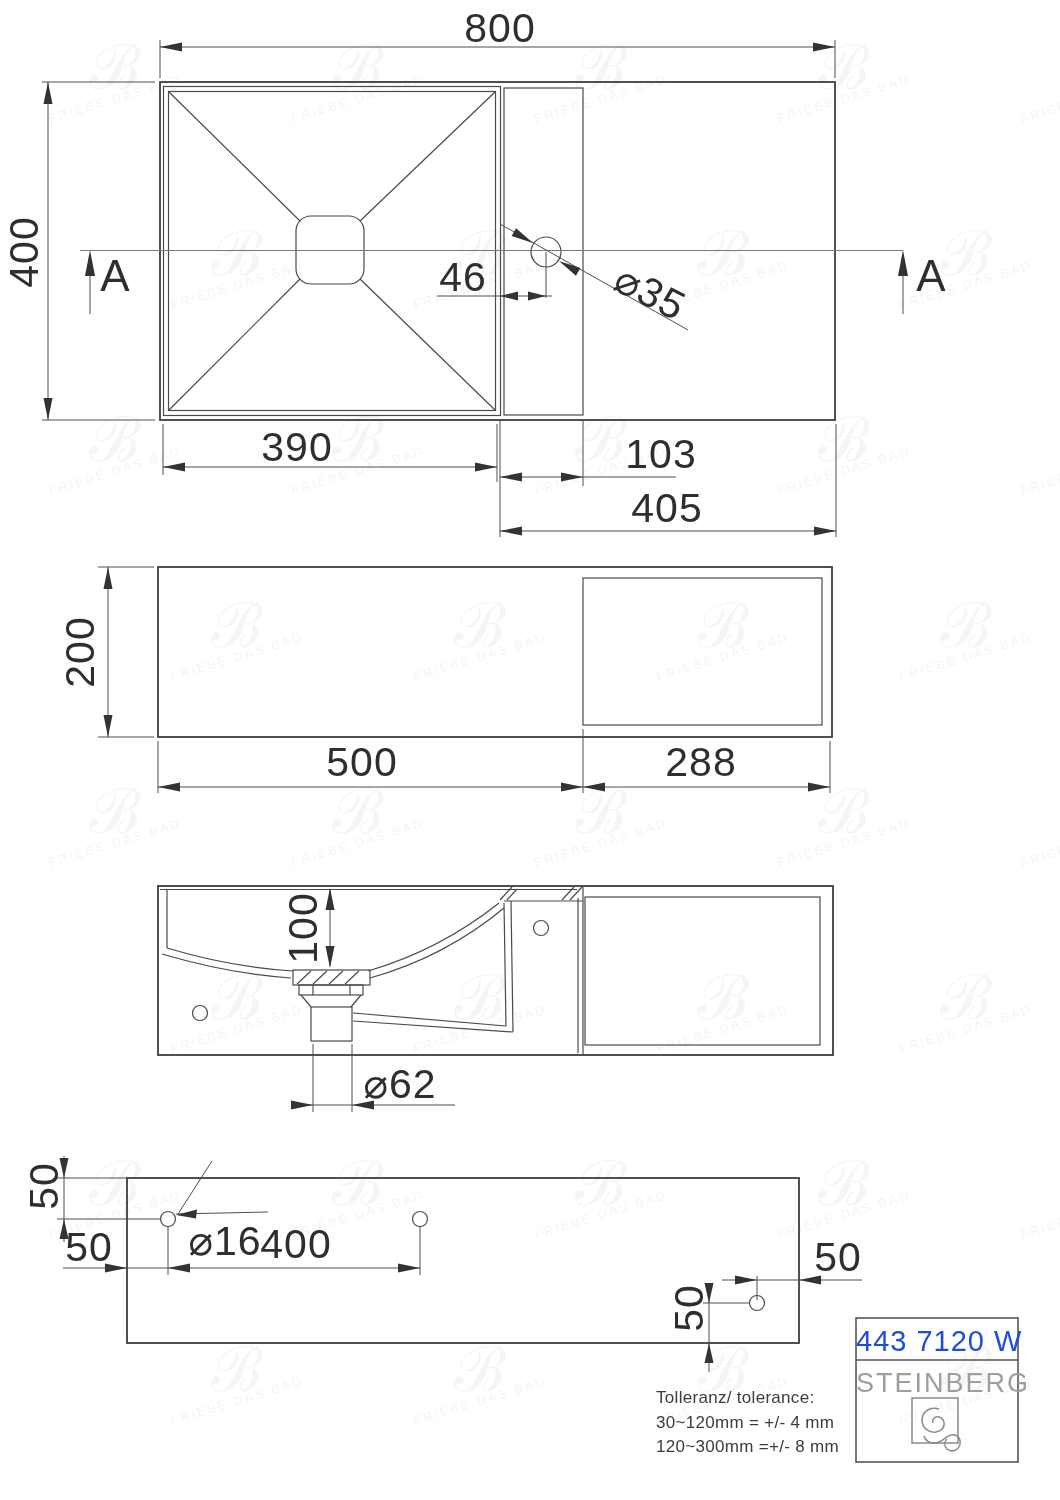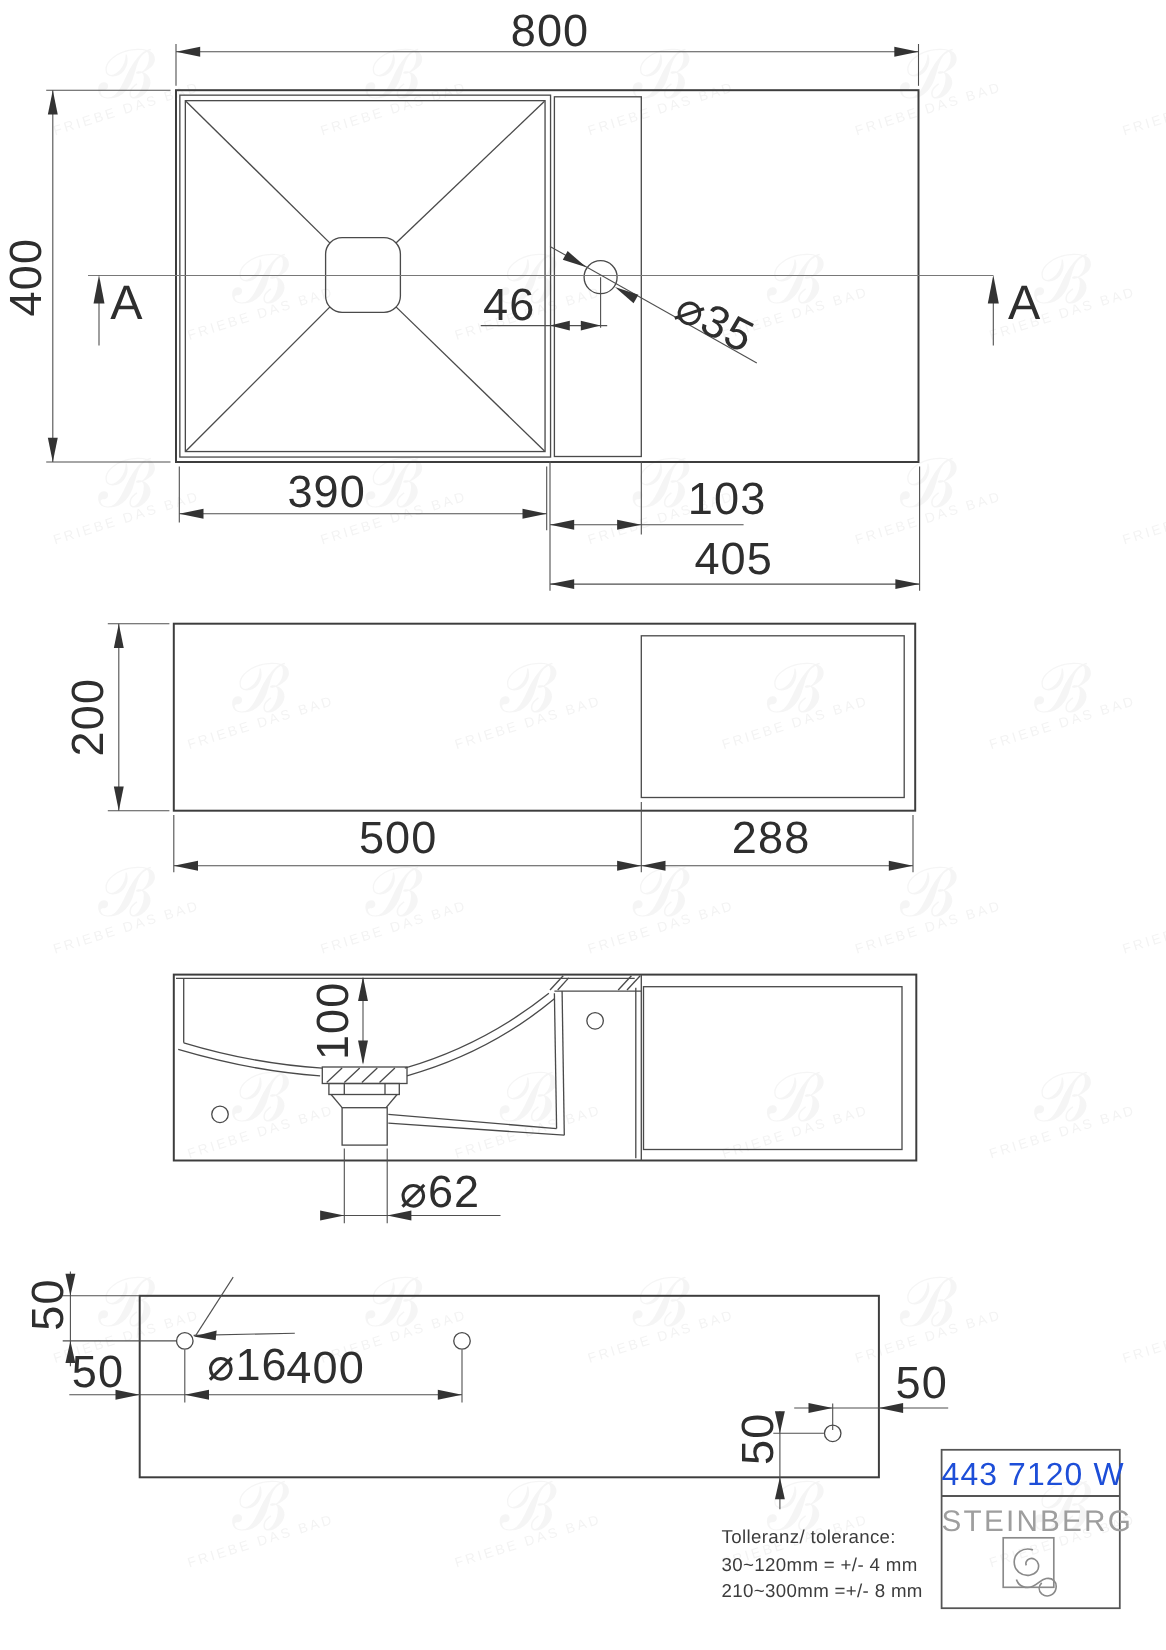--- a/index.html
+++ b/index.html
@@ -390,15 +390,15 @@
   <div class="lbl" style="left:296px;top:1244px">400</div>
   <div class="lbl" style="left:225px;top:1241px">⌀16</div>
   <div class="lbl" style="left:838px;top:1257px">50</div>
   <div class="lbl rot" style="left:689px;top:1308px">50</div>
 
   <div class="titleblock-text" id="title-article">443 7120 W</div>
   <div class="titleblock-text" id="title-brand">STEINBERG</div>
 
   <div class="tol" id="tol1">Tolleranz/ tolerance:</div>
   <div class="tol" id="tol2">30~120mm = +/- 4 mm</div>
-  <div class="tol" id="tol3">210~300mm =+/- 8 mm</div>
+  <div class="tol" id="tol3">120~300mm =+/- 8 mm</div>
 
 </div>
 
 </body></html>

